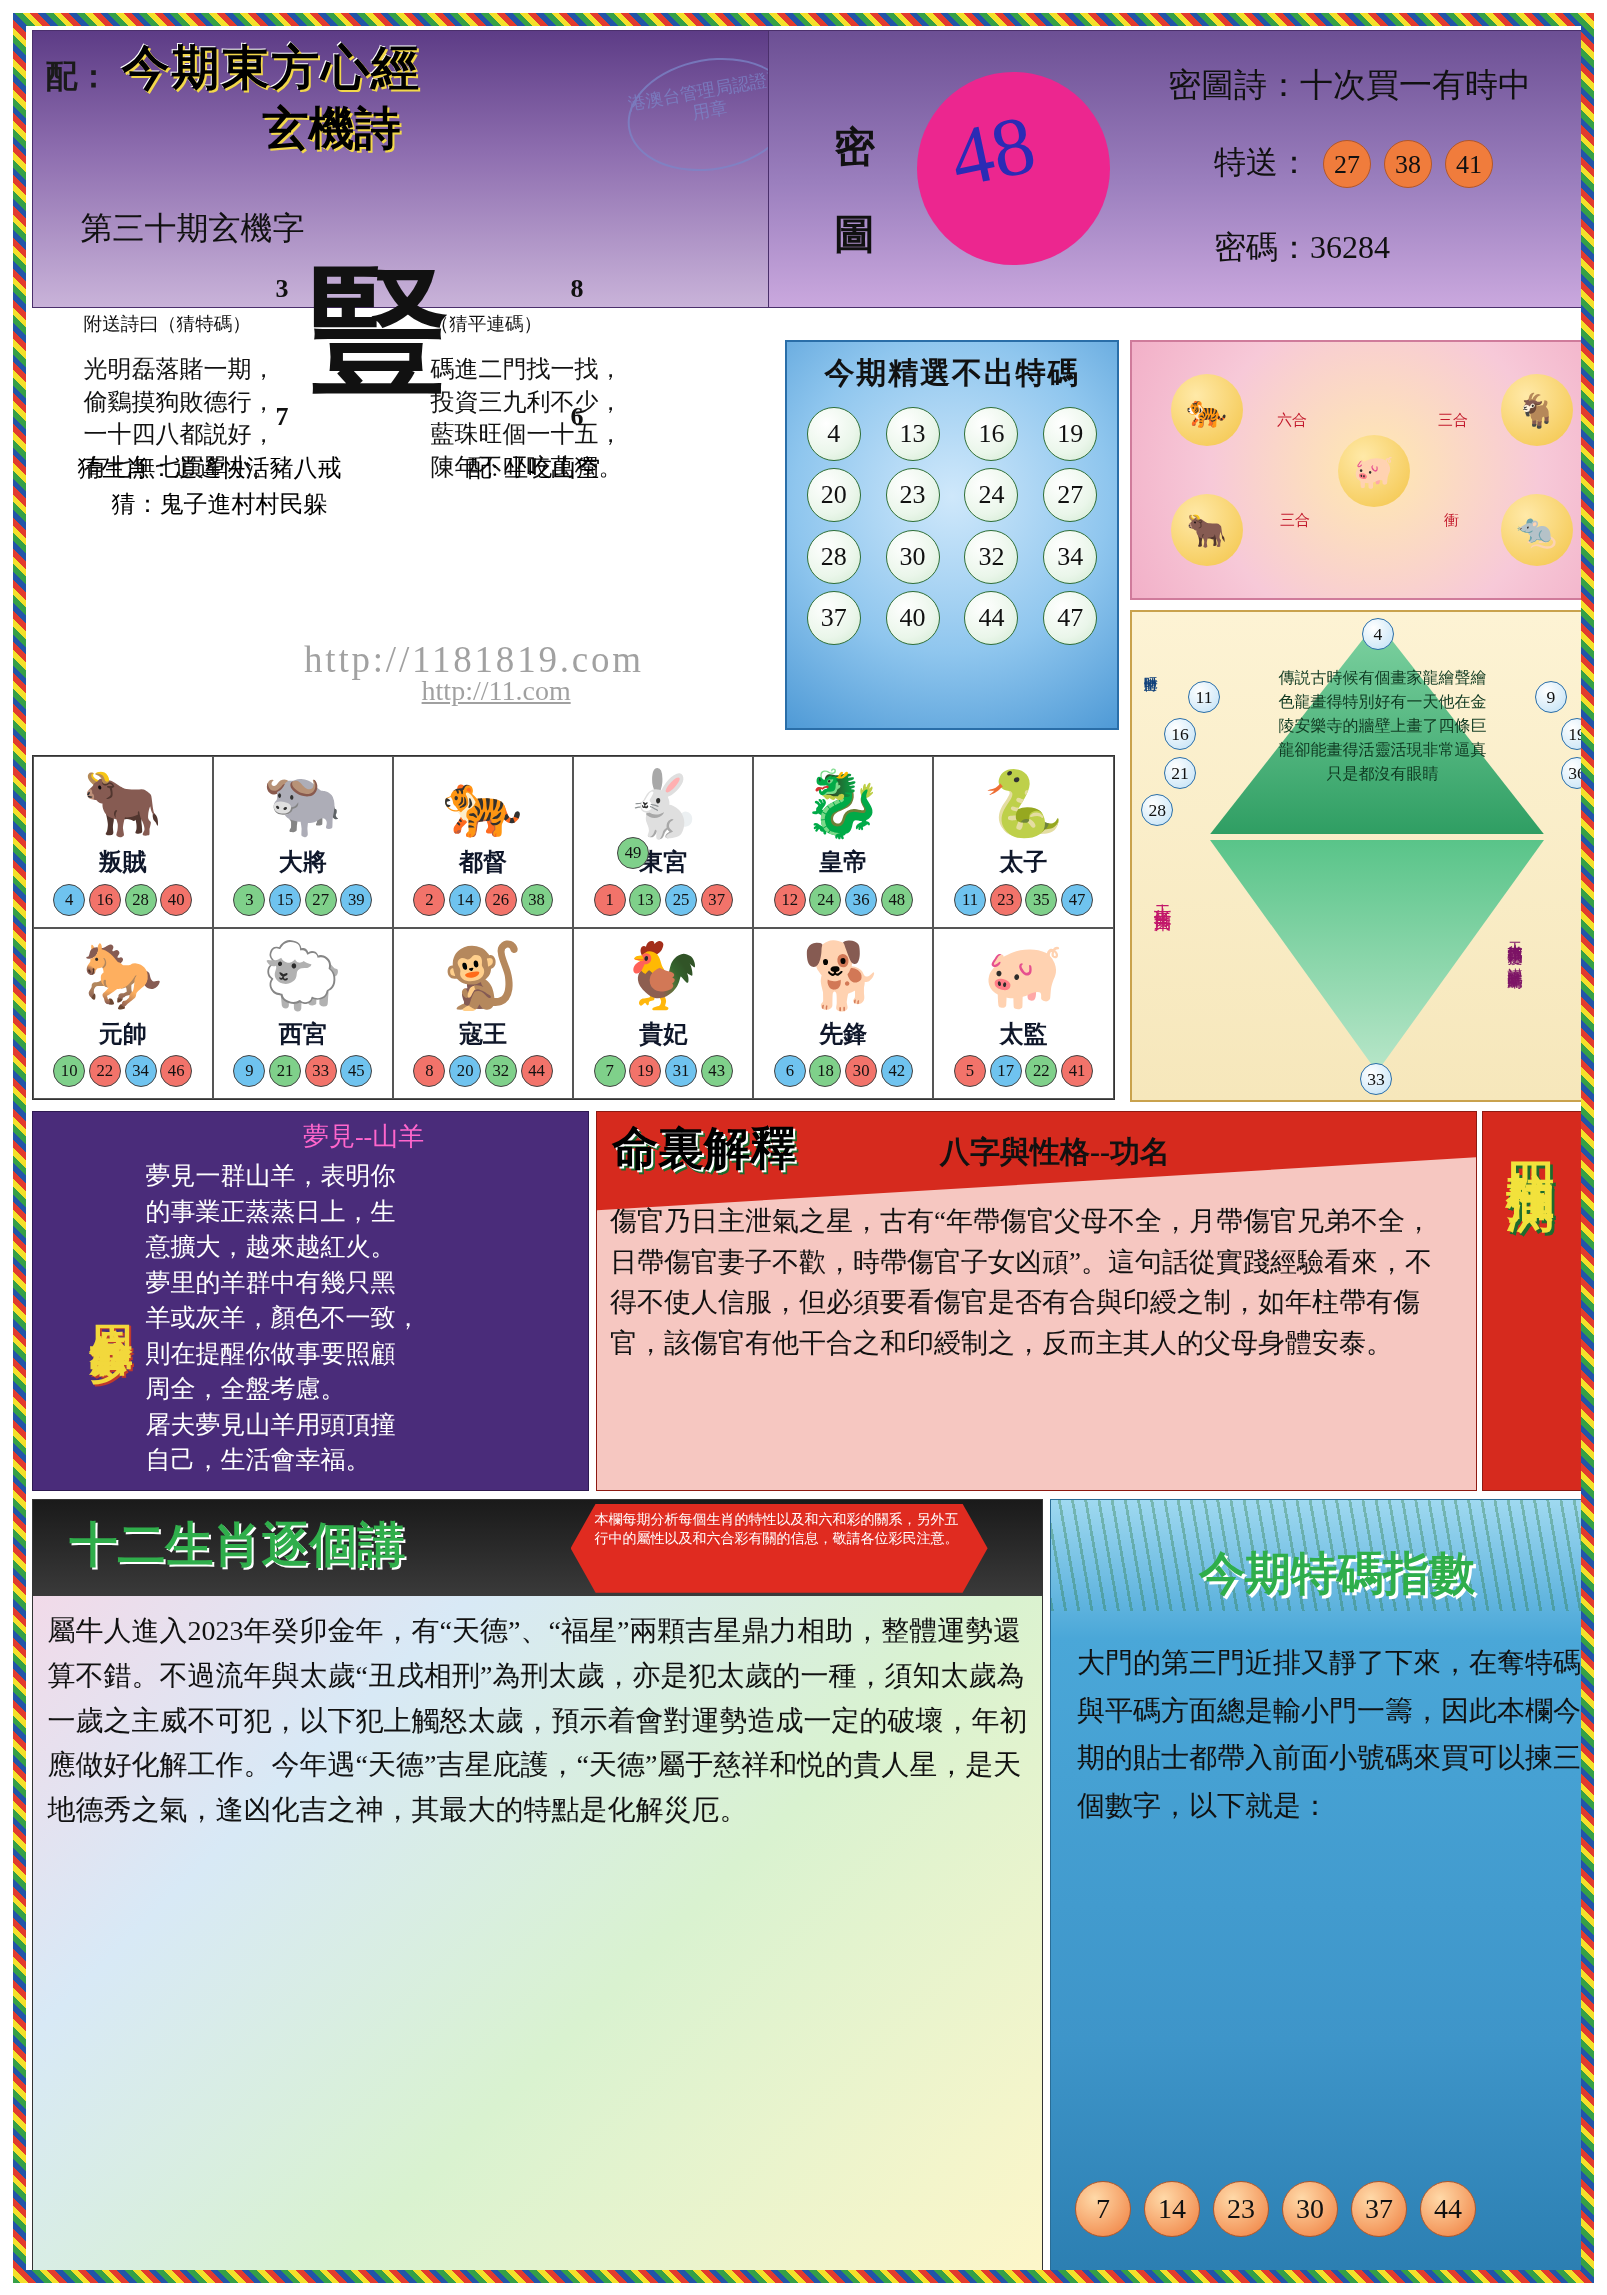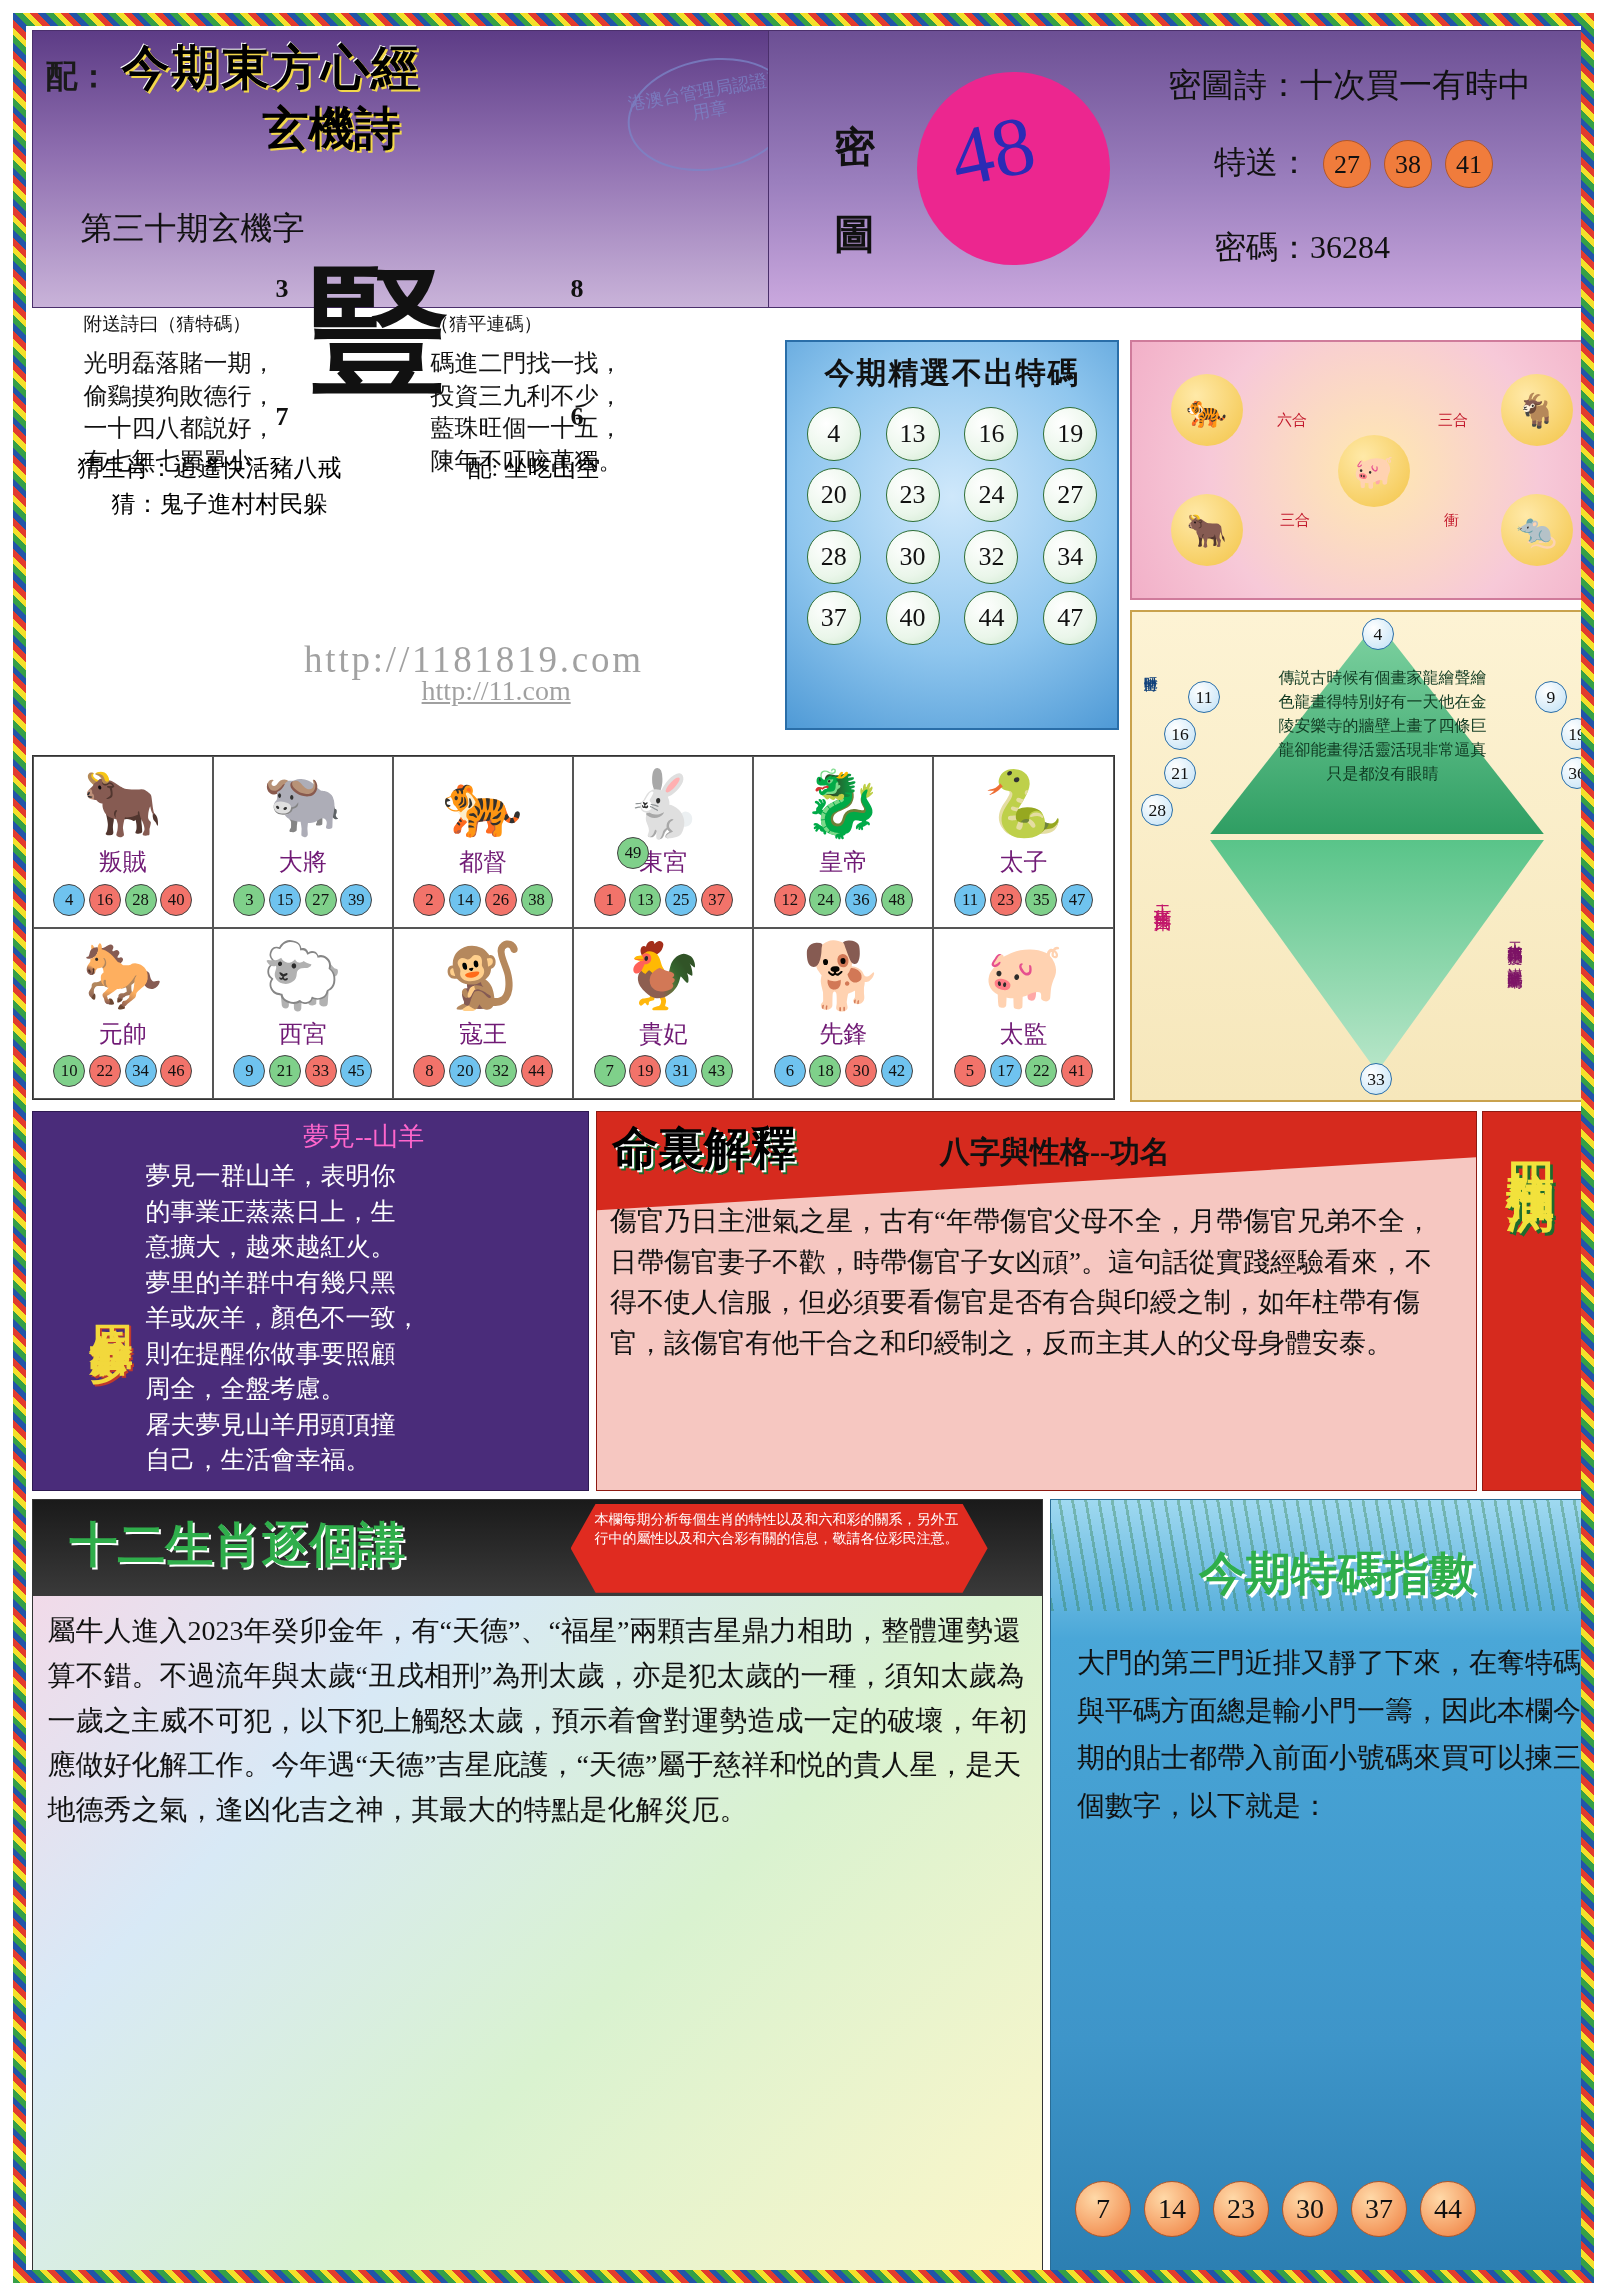--- a/index.html
+++ b/index.html
@@ -56,21 +56,21 @@
   }
   .cnum { position:absolute; font-size:26px; color:#111; font-weight:bold;}
   .cn1 { left:243px; top:243px; }
   .cn2 { left:538px; top:243px; }
   .cn3 { left:243px; top:371px; }
   .cn4 { left:538px; top:371px; }
 
   .poem-box { position:absolute; left:5.6px; top:278px; width:816px; height:232px; }
   .poem-l { position:absolute; left:52px; top:7.4px; width:334px; }
   .poem-r { position:absolute; left:399px; top:7.4px; width:352px; }
-  .poem-head { font-size:18.6px; color:#111; margin-bottom:10px; }
+  .poem-head { font-size:18.6px; color:#111; margin-bottom:16px; }
   .poem-line { font-size:24px; color:#111; line-height:1.35; white-space:nowrap; }
   .guess1 { position:absolute; left:46px; top:148px; font-size:24px;}
   .guess2 { position:absolute; left:80px; top:184px; font-size:24px;}
   .pei2 { position:absolute; left:436px; top:148px; font-size:24px;}
 
   .right-head {
     position:absolute; left:742px; top:3.7px; width:852px; height:278px;
     background: linear-gradient(180deg,#6c4f94 0%, #9b7fbe 55%, #caa8de 100%);
     border:1.9px solid #4a2f6b;
   }
@@ -167,21 +167,21 @@
     position:absolute; left:5.6px; top:729px; width:1083px; height:345px;
     border:1.9px solid #333; background:#fff;
     display:grid; grid-template-columns:repeat(6,1fr); grid-template-rows:1fr 1fr;
   }
   .acell { border:0.9px solid #555; position:relative; padding:3.7px; }
   .aimg {
     height:80px; margin:3.7px auto 0 auto; width:86%;
     border-radius:5.6px;
   }
   .aname {
-    text-align:center; font-size:24px; color:#701a75; margin-top:1.9px; font-weight:normal;
+    text-align:center; font-size:24px; color:#0f172a; margin-top:1.9px; font-weight:bold;
   }
   .arow { display:flex; justify-content:center; gap:3.7px; margin-top:5.6px; }
   .abal {
     width:32px; height:32px; line-height:30px; border-radius:50%; text-align:center;
     font-size:16.7px; color:#111; border:0.9px solid #444;
   }
   .b-blue { background:#6fc3ef; } .b-red { background:#f2736a; } .b-green{ background:#7fd08a; }
 
   
   .dream {

